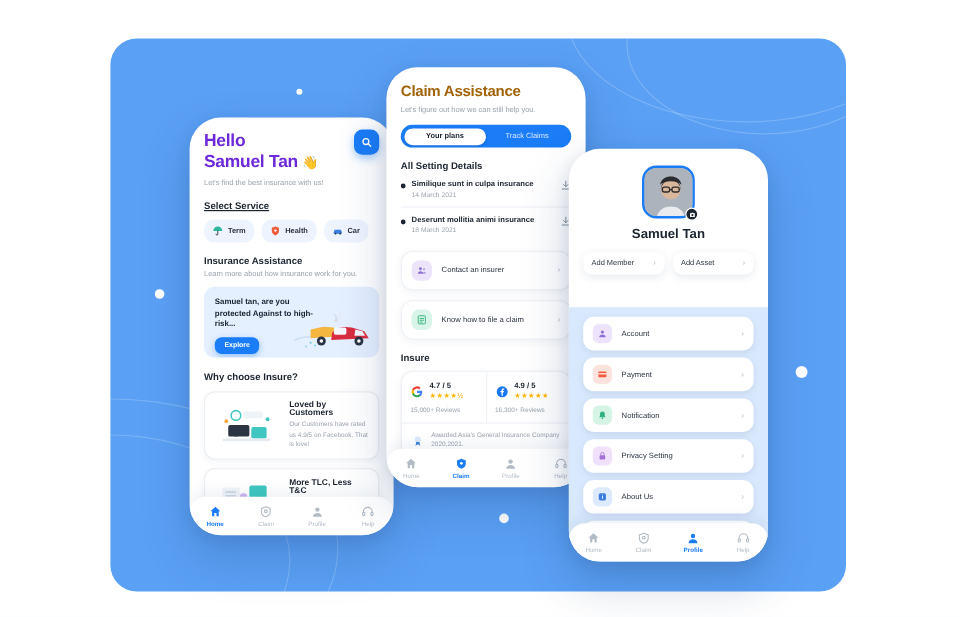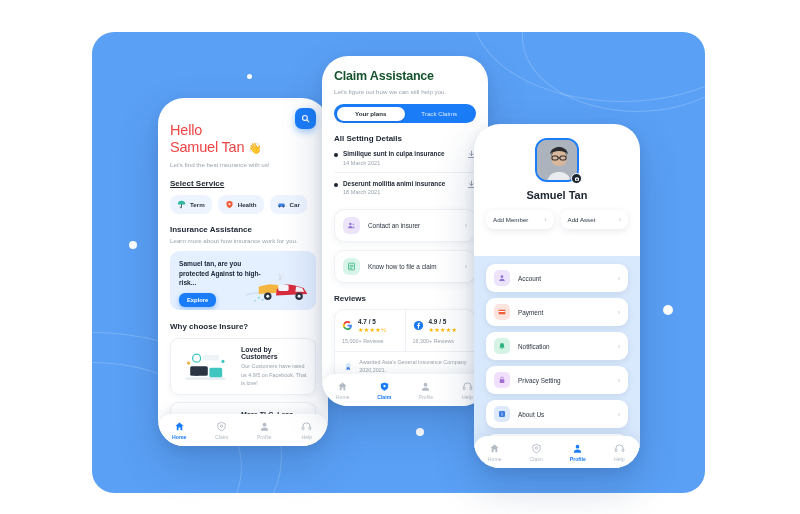--- a/index.html
+++ b/index.html
@@ -35,21 +35,21 @@
   .phone-inner { position:absolute; inset:0; overflow:hidden; }
 
   
   #phone-home { left: 158px; top: 98px; width: 170px; height: 348px; }
   
   #phone-claim { left: 322px; top: 56px; width: 166px; height: 350px; }
   
   #phone-profile { left: 474px; top: 124px; width: 166px; height: 344px; }
 
   
-  .h-hello { font-size: 14.5px; font-weight: normal; color: #ef4444; line-height: 1.18; letter-spacing:-.2px;margin-top:12px;}
+  .h-hello { font-size: 14.5px; font-weight: bold; color: #6d28d9; line-height: 1.18; letter-spacing:-.2px;}
   .sub-muted { font-size: 6.2px; color: #9aa3ae; margin-top: 5px; }
   .sec-title { font-size: 8px; font-weight: bold; color: #1b2430; }
 
   
   .search-btn {
     position:absolute; right:12px; top:10px; width:21px; height:21px;
     background:#1a7cf7; border-radius:7px; display:flex; align-items:center; justify-content:center;
     box-shadow: 0 3px 7px rgba(26,124,247,.40);
   }
 
@@ -90,21 +90,21 @@
     position:absolute; left:0; right:0; bottom:0; height:32px; background:#fff;
     border-radius:16px 16px 22px 22px;
     display:flex; align-items:center; justify-content:space-around;
     box-shadow:0 -4px 12px rgba(30,60,110,.08);
   }
   .nav-item { display:flex; flex-direction:column; align-items:center; gap:2px; width:25%; }
   .nav-lbl { font-size:5.2px; color:#b3bbc6; }
   .nav-item.active .nav-lbl { color:#1a7cf7; font-weight:bold; }
 
   
-  .claim-title { font-size:12.5px; font-weight:bold; color:#14532d; letter-spacing:-.2px;}
+  .claim-title { font-size:12.5px; font-weight:bold; color:#a16207; letter-spacing:-.2px;}
   .seg {
     margin-top:9px; display:flex; background:#1a7cf7; border-radius:12px; padding:2.5px; height:19px;
   }
   .seg-btn {
     flex:1; display:flex; align-items:center; justify-content:center;
     font-size:6.2px; border-radius:10px; color:#dbe8ff;
   }
   .seg-btn.on { background:#fff; color:#1b2430; font-weight:bold; box-shadow:0 1px 3px rgba(0,0,0,.12); }
 
   .policy-row { display:flex; align-items:flex-start; gap:5px; padding:7px 0 6px; }
@@ -370,21 +370,21 @@
           <div class="act-ic" style="background:#d9f4e8;">
             <svg width="9" height="9" viewBox="0 0 24 24" fill="none" stroke="#2fb27d" stroke-width="2">
               <rect x="4" y="3" width="16" height="18" rx="2"></rect>
                 <path d="M8 9h8M8 13h8M8 17h5" stroke-linecap="round"></path>
             </svg>
           </div>
           <div class="act-lbl">Know how to file a claim</div>
           <div class="chev">›</div>
         </div>
 
-        <div class="sec-title" style="margin-top:11px;">Reviews</div>
+        <div class="sec-title" style="margin-top:11px;">Insure</div>
 
         <div class="rev-card">
           <div class="rev-top">
             <div class="rev-col">
               <div class="rev-hd">
                 <svg width="11" height="11" viewBox="0 0 24 24">
                   <path d="M21.6 12.2c0-.7-.06-1.4-.18-2H12v3.9h5.4a4.6 4.6 0 0 1-2 3v2.5h3.2c1.9-1.7 3-4.3 3-7.4z" fill="#4285f4"></path>
                   <path d="M12 22c2.7 0 5-.9 6.6-2.4l-3.2-2.5c-.9.6-2 1-3.4 1-2.6 0-4.8-1.8-5.6-4.1H3.1v2.6A10 10 0 0 0 12 22z" fill="#34a853"></path>
                   <path d="M6.4 14c-.2-.6-.3-1.3-.3-2s.1-1.4.3-2V7.4H3.1a10 10 0 0 0 0 9.2z" fill="#fbbc05"></path>
                   <path d="M12 5.9c1.5 0 2.8.5 3.8 1.5l2.8-2.8A10 10 0 0 0 3.1 7.4L6.4 10c.8-2.3 3-4.1 5.6-4.1z" fill="#ea4335"></path>

